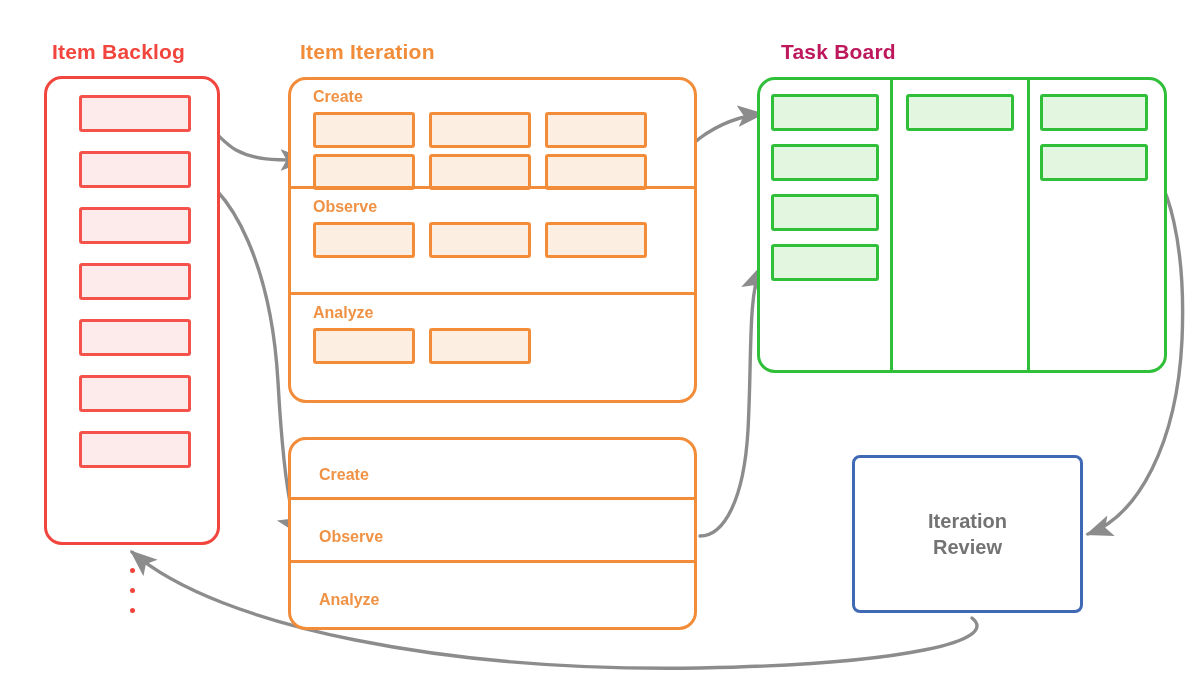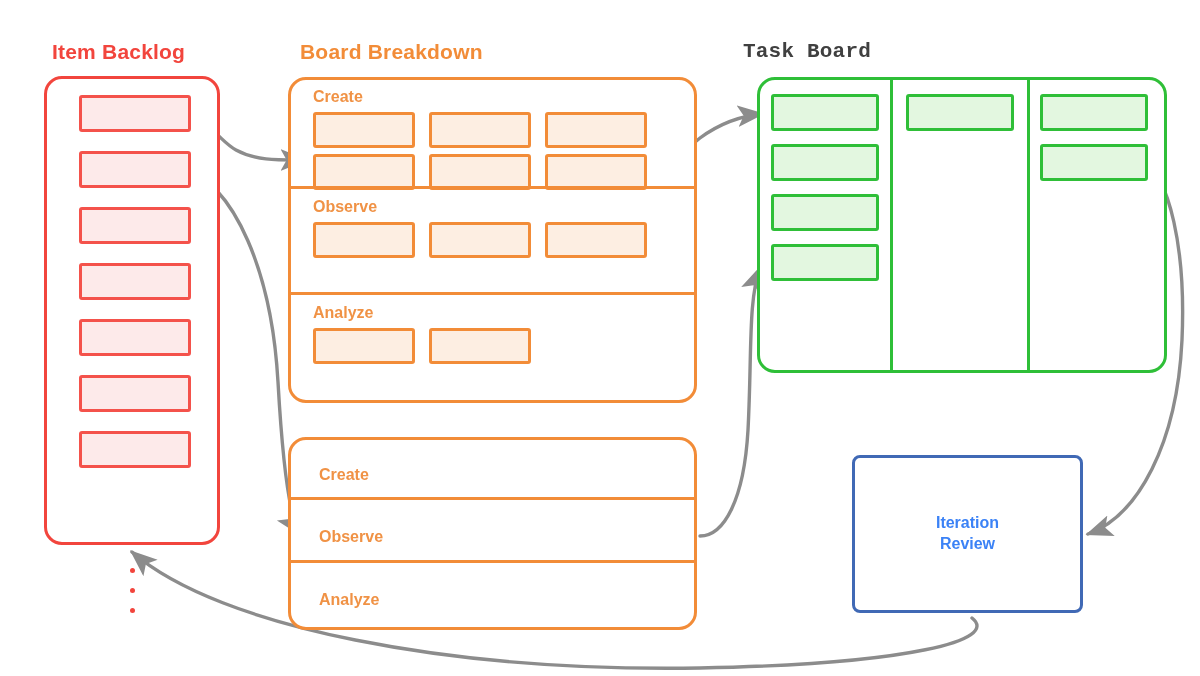--- a/index.html
+++ b/index.html
@@ -99,21 +99,21 @@
     font-size: 16px;
     font-weight: bold;
   }
   .stage-divider {
     position: absolute;
     left: 0; right: 0;
     height: 3px;
     background: #f28c38;
   }
   
-  .taskboard-title { color: #404040; left: 743px; top: 41px; font-family: Liberation Mono, monospace; }
+  .taskboard-title { color: #be185d; left: 781px; top: 41px; }
   .taskboard-panel {
     left: 757px; top: 77px; width: 410px; height: 296px;
     border: 3px solid #2fbf38;
   }
   .tb-coldiv {
     position: absolute;
     top: 0; bottom: 0;
     width: 3px;
     background: #2fbf38;
   }
@@ -128,22 +128,22 @@
   
   .review-panel {
     left: 852px; top: 455px; width: 231px; height: 158px;
     border: 3px solid #4069b5;
     border-radius: 8px;
     display: flex;
     align-items: center;
     justify-content: center;
   }
   .review-label {
-    color: #3b82f6;
-    font-size: 16px;
+    color: #737373;
+    font-size: 20px;
     font-weight: bold;
     text-align: center;
     line-height: 1.3;
     white-space: pre-line;
   }
   
   #arrows {
     position: absolute;
     left: 0; top: 0;
     width: 1200px; height: 676px;
@@ -181,21 +181,21 @@
       <div class="backlog-card" style="top: 240px;"></div>
       <div class="backlog-card" style="top: 296px;"></div>
       <div class="backlog-card" style="top: 352px;"></div>
       <div class="backlog-dots">
       <div class="dot"></div>
       <div class="dot"></div>
       <div class="dot"></div>
     </div>
   </div>
 
-  <div class="panel-title breakdown-title">Board Breakdown</div>
+  <div class="panel-title breakdown-title">Item Iteration</div>
   <div class="panel breakdown-panel">
 
     <div class="bd-section-label" style="top:8px">Create</div>
     <div class="bd-card" style="left:22px;  top:32px"></div>
     <div class="bd-card" style="left:138px; top:32px"></div>
     <div class="bd-card" style="left:254px; top:32px"></div>
     <div class="bd-card" style="left:22px;  top:74px"></div>
     <div class="bd-card" style="left:138px; top:74px"></div>
     <div class="bd-card" style="left:254px; top:74px"></div>
 

